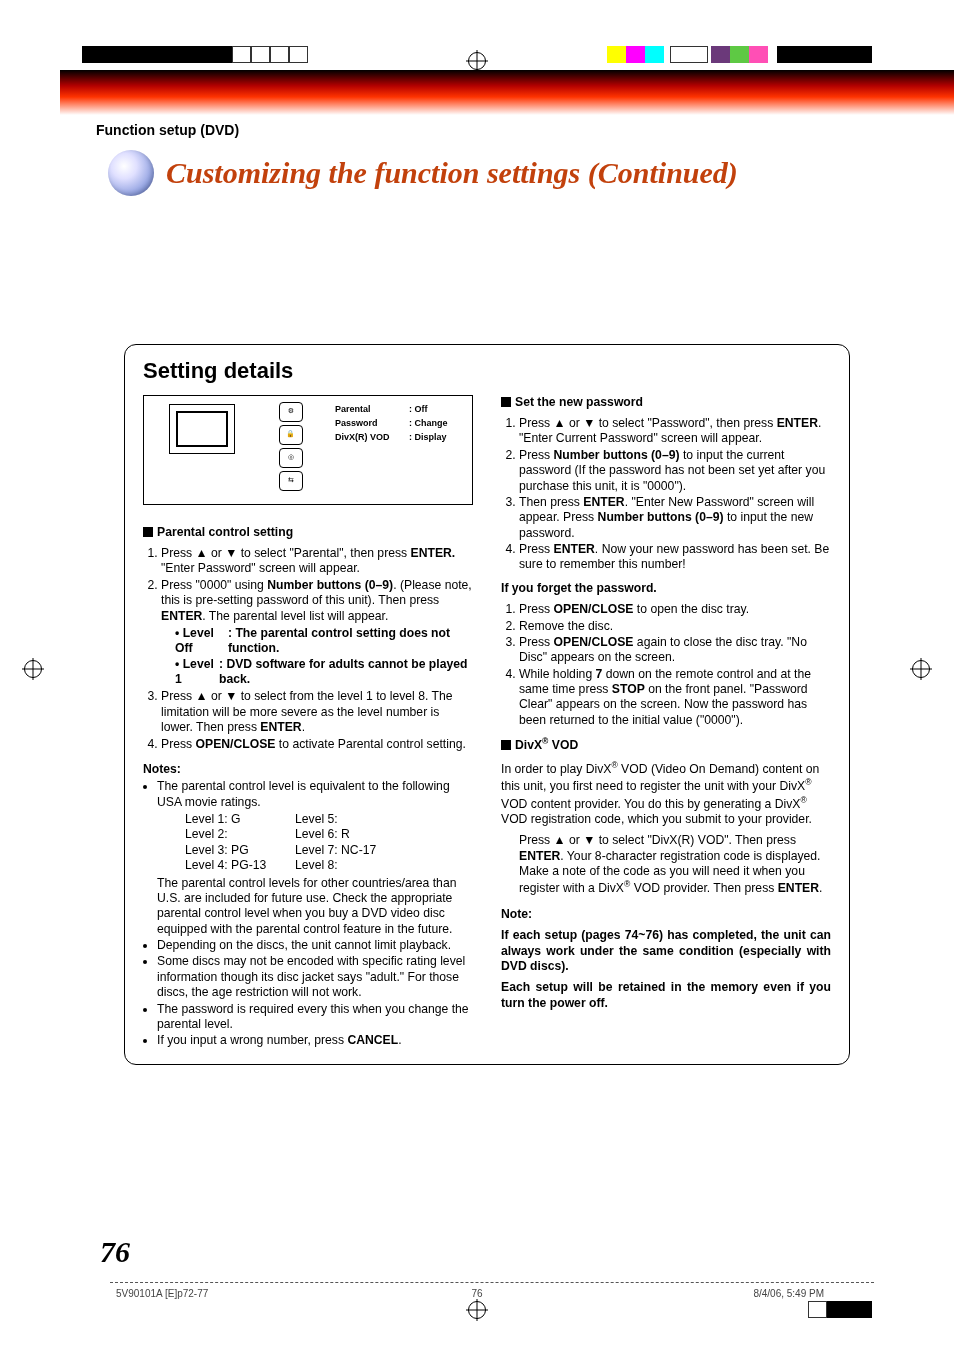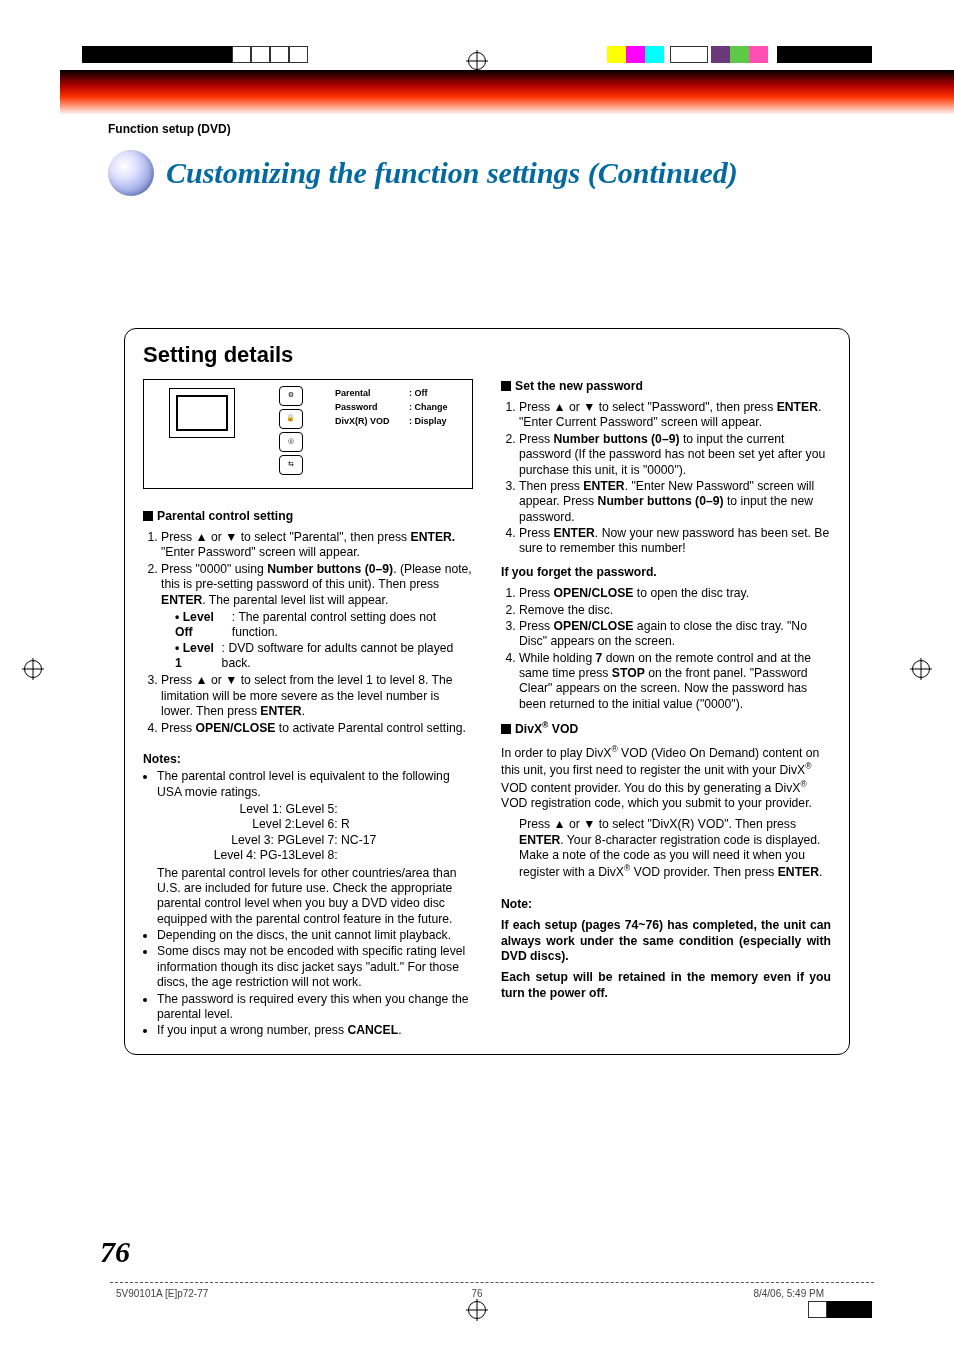--- a/index.html
+++ b/index.html
@@ -46,22 +46,22 @@
   }
 
   .gradient-bar {
     position: absolute;
     left: 60px; right: 0; top: 70px; height: 45px;
     background: linear-gradient(to bottom, #000 0%, #b30000 35%, #ff3300 60%, #fff 100%);
   }
 
   .section-label {
     position: absolute;
-    left: 108px; top: 122px;
-    font-size: 12px;
+    left: 96px; top: 122px;
+    font-size: 14px;
     font-weight: bold;
   }
 
   .title-row {
     position: absolute;
     left: 108px;
     top: 150px;
     display:flex;
     align-items:center;
     gap:12px;
@@ -69,27 +69,27 @@
   .circle-icon {
     width:46px; height:46px; border-radius:50%;
     background: radial-gradient(circle at 35% 35%, #fff 0%, #e0e0ff 30%, #8fa0e0 70%, #5060b0 100%);
     box-shadow: inset -2px -2px 4px rgba(0,0,0,0.2);
   }
   .main-title {
     font-family: "Times New Roman", Times, serif;
     font-style: italic;
     font-weight: bold;
     font-size: 30px;
-    color:#0369a1;
+    color:#c2410c;
   }
 
   .content-box {
     position:absolute;
     left:124px;
-    top:328px;
+    top:344px;
     width:726px;
     border:1.5px solid #000;
     border-radius:12px;
     padding:10px 18px 14px 18px;
     box-sizing:border-box;
     line-height:1.26;
   }
   .subheader {
     font-size:22px;
     font-weight:bold;
@@ -142,28 +142,28 @@
   }
   .screen-right { flex:1; padding-top:2px;}
   .menu-line { display:flex; gap:2px; font-size:9px; margin-bottom:3px; font-weight:bold;}
   .menu-line .lbl { width:72px; }
 
   .black-sq { display:inline-block; width:10px; height:10px; background:#000; margin-right:4px; vertical-align:-1px;}
   .heading { font-weight:bold; margin-bottom:6px; }
   p { margin:0 0 6px 0; }
   ol.steps { margin:2px 0 8px 0; padding-left:18px; }
   ol.steps > li { margin-bottom:1px; }
-  .sublist { margin:2px 0 2px 14px; }
+  .sublist { margin:2px 0 2px 14px;font-weight:bold; }
   .sublist div { display:flex; }
-  .notes-hd { font-weight:bold; margin-top:16px; }
+  .notes-hd { font-weight:bold; margin-top:10px; }
   ul.notes { margin:2px 0 0 0; padding-left:14px; list-style-type:disc;}
   ul.notes > li { margin:1px 0; }
   .rating-table { margin:2px 0 2px 28px; }
   .rating-table div { display:flex; }
-  .rating-table .c1 { width:110px;text-align:right; }
+  .rating-table .c1 { width:110px; }
   .sup { font-size:0.7em; vertical-align:super; }
 
   .page-num {
     position:absolute;
     left:100px;
     bottom:82px;
     font-size:30px;
     font-weight:bold;
     font-family:"Times New Roman", serif;
     font-style:italic;

